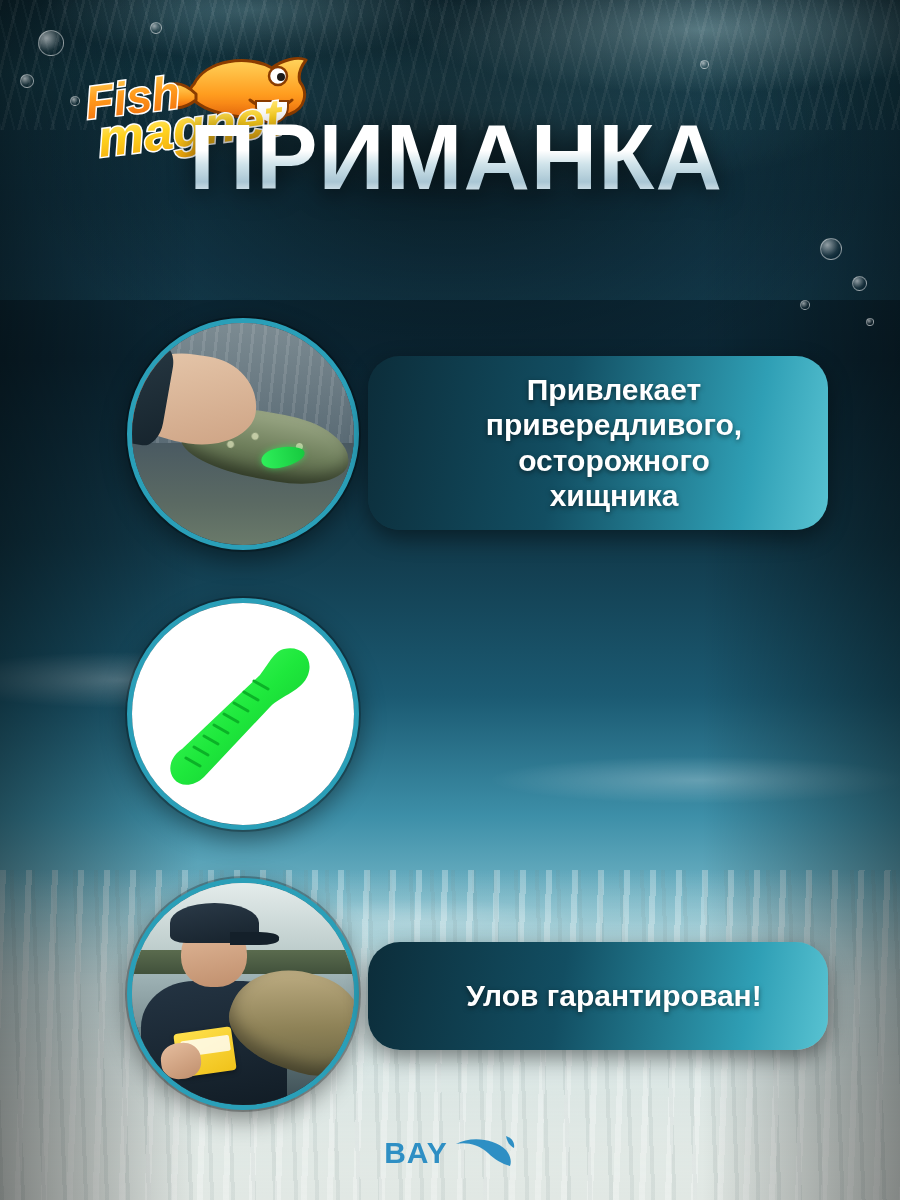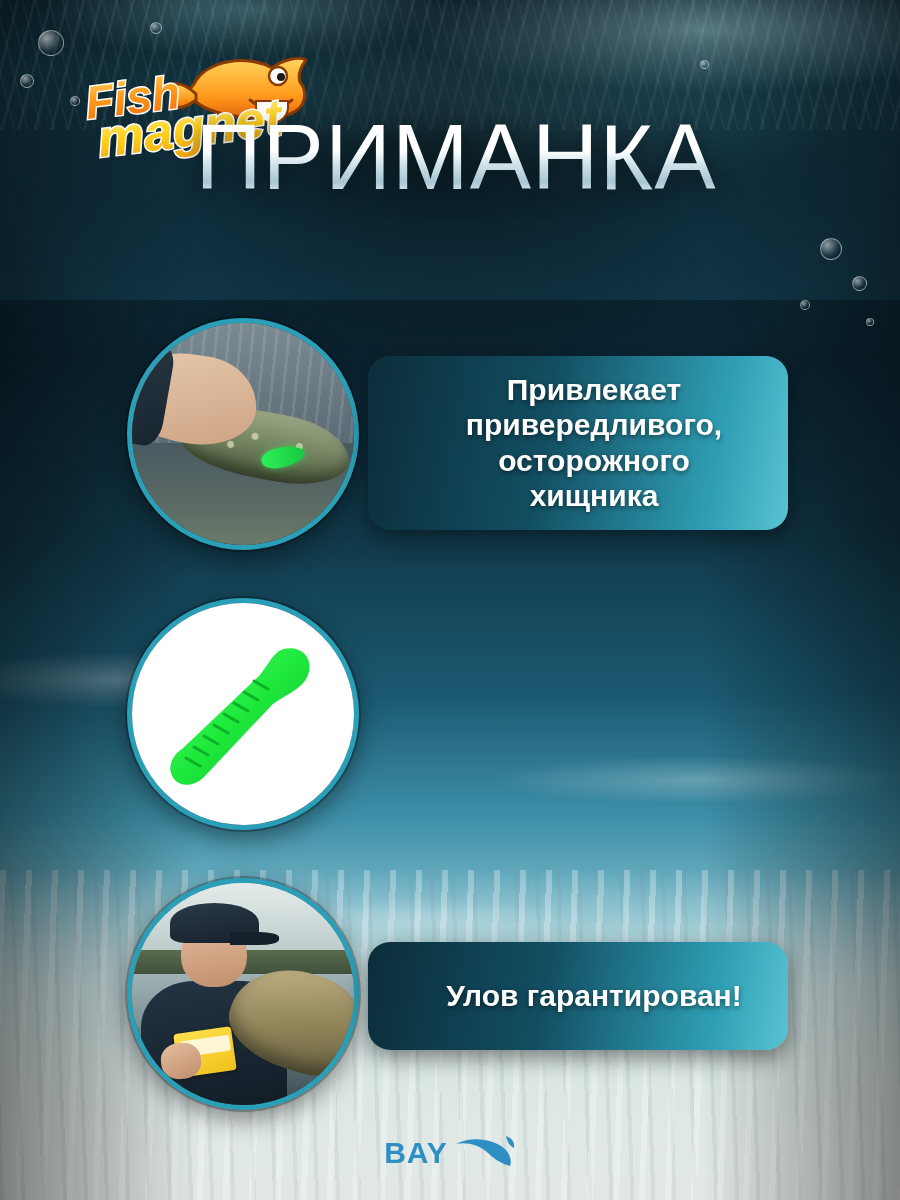--- a/index.html
+++ b/index.html
@@ -90,21 +90,21 @@
 
   .title-wrap { position: absolute; left: 0; top: 108px; width: 900px; text-align: center; }
   .title-line1 {
     font-size: 47px; font-weight: 700; color: #ffffff;
     letter-spacing: 0.5px; line-height: 1;
     text-shadow: 0 3px 10px rgba(0,0,0,0.7);
     padding-left: 300px;
   }
   .title-line2 {
     margin-top: 6px;
-    font-size: 92px; font-weight: 400; line-height: 0.95;
+    font-size: 92px; font-weight: 700; line-height: 0.95;
     letter-spacing: 1px;
     background: linear-gradient(180deg, #ffffff 0%, #ffffff 42%, #cfe3ea 58%, #a9c6d4 78%, #ffffff 100%);
     -webkit-background-clip: text; background-clip: text;
     color: transparent; -webkit-text-fill-color: transparent;
     filter: drop-shadow(0 4px 12px rgba(0,0,0,0.65));
     padding-left: 12px;
   }
 
   
   .features { position: absolute; left: 0; top: 318px; width: 900px; }
@@ -114,22 +114,22 @@
     position: absolute; left: 127px; top: 0;
     width: 232px; height: 232px; border-radius: 50%;
     border: 5px solid #2a9fb8;
     box-shadow: 0 0 0 2px rgba(0,0,0,0.25), 0 8px 26px rgba(0,0,0,0.45);
     overflow: hidden;
     background: #16404f;
   }
 
   .panel {
     position: absolute; left: 368px; top: 38px;
-    width: 420px; min-height: 160px;
-    border-radius: 22px;
+    width: 460px; min-height: 160px;
+    border-radius: 32px;
     background: linear-gradient(100deg, #0c2d3a 0%, #124e62 42%, #2f9fb5 82%, #59c3d2 100%);
     box-shadow: 0 8px 22px rgba(0,0,0,0.45);
     display: flex; align-items: center; justify-content: center;
     padding: 16px 26px 16px 58px;
   }
   .panel-text {
     color: #ffffff; font-weight: 700; font-size: 30px; line-height: 1.18;
     text-align: center; text-shadow: 0 2px 5px rgba(0,0,0,0.5);
     white-space: pre-line;
   }

